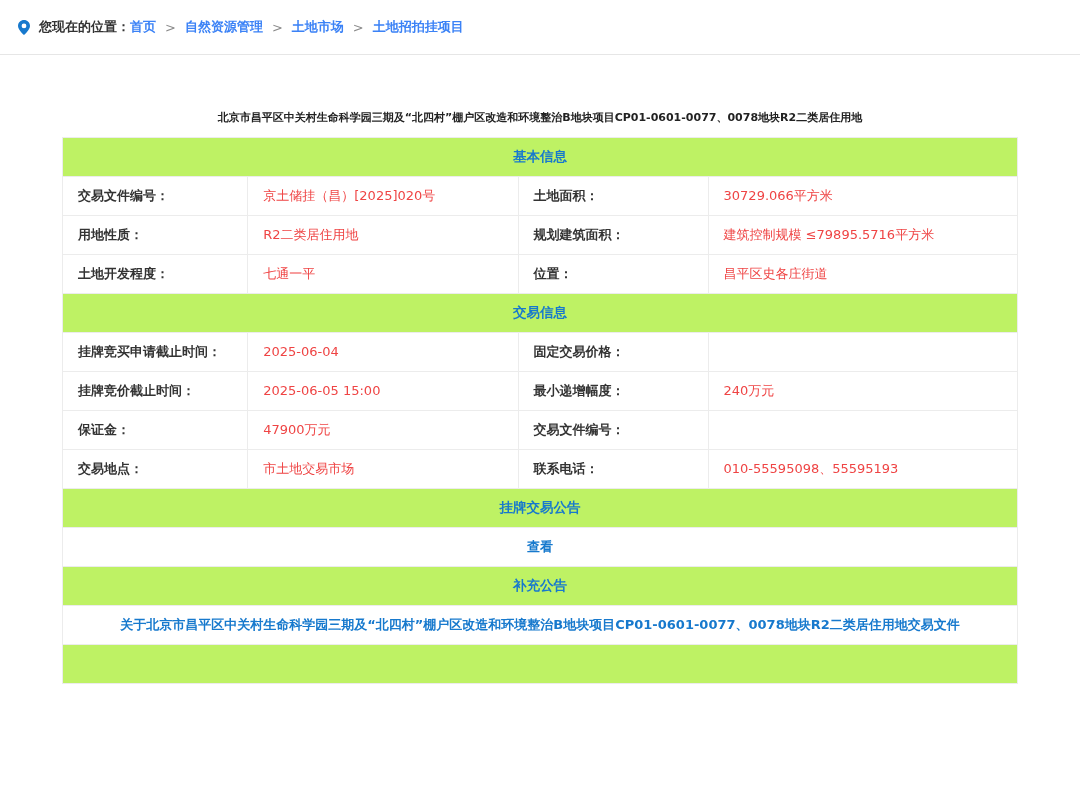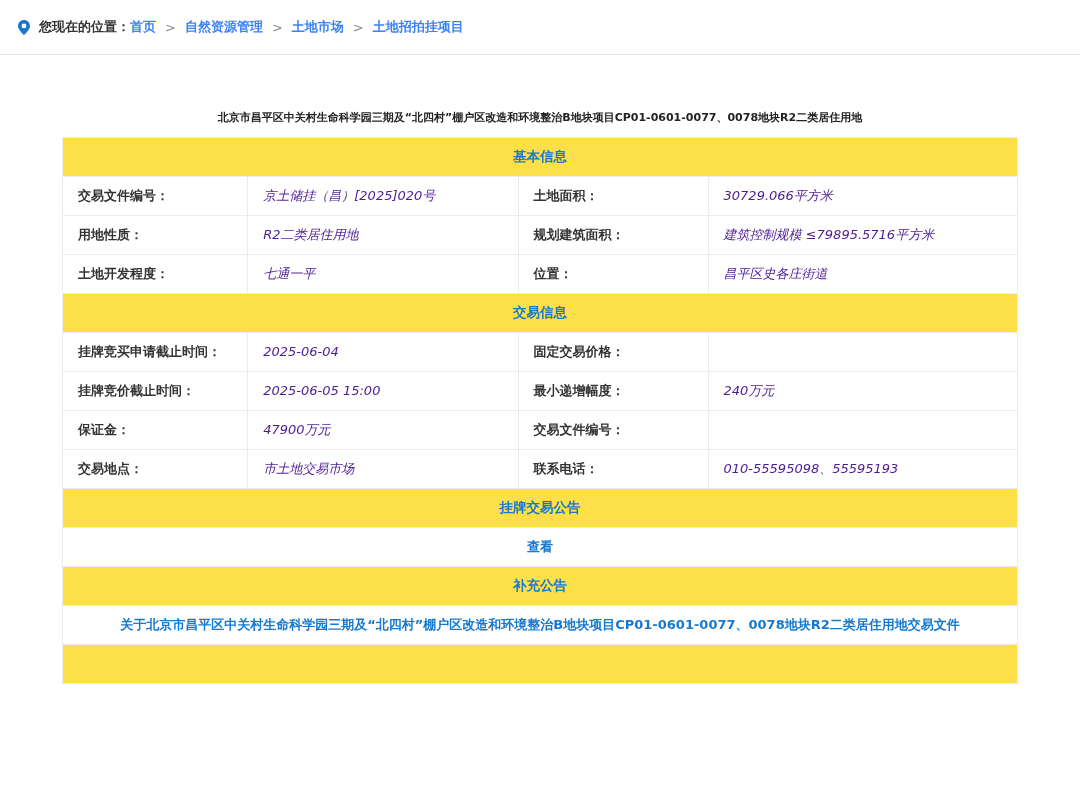--- a/index.html
+++ b/index.html
@@ -15,24 +15,24 @@
 
   .container { width:956px; margin:0 auto; }
   .page-title { margin-top:54px; font-size:11px; font-weight:bold; text-align:center;
     line-height:1.6; color:#222; }
   .pub-date { text-align:right; font-size:12px; color:#444; margin-top:15px; }
 
   table.info-table { width:100%; border-collapse:collapse; margin-top:10px;
     table-layout:fixed; font-size:13px; }
   .info-table td { border:1px solid #ececec; height:39px; padding:0 15px; vertical-align:middle;
     overflow:hidden; white-space:nowrap; }
-  .section-cell { background:#fde047; color:#1779cd; text-align:center;
+  .section-cell { background:#bef264; color:#1779cd; text-align:center;
     font-weight:bold; font-size:13.5px;margin-left:32px; }
   .label-cell { font-weight:bold; color:#333; }
-  .value-cell { color:#4c1d95;font-style:italic; }
+  .value-cell { color:#ef4444; }
   .link-cell { text-align:center; color:#1779cd; font-weight:bold; cursor:pointer; background:#fff; }
 </style>
 </head>
 <body>
 
 <div class="breadcrumb-bar">
   <span class="pin-wrap">
     <svg width="12" height="15" viewBox="0 0 12 15">
       <path d="M6 0C2.7 0 0 2.6 0 5.9 0 9.8 6 15 6 15s6-5.2 6-9.1C12 2.6 9.3 0 6 0zm0 8.3a2.4 2.4 0 1 1 0-4.8 2.4 2.4 0 0 1 0 4.8z" fill="#1779cd"></path>
     </svg>

